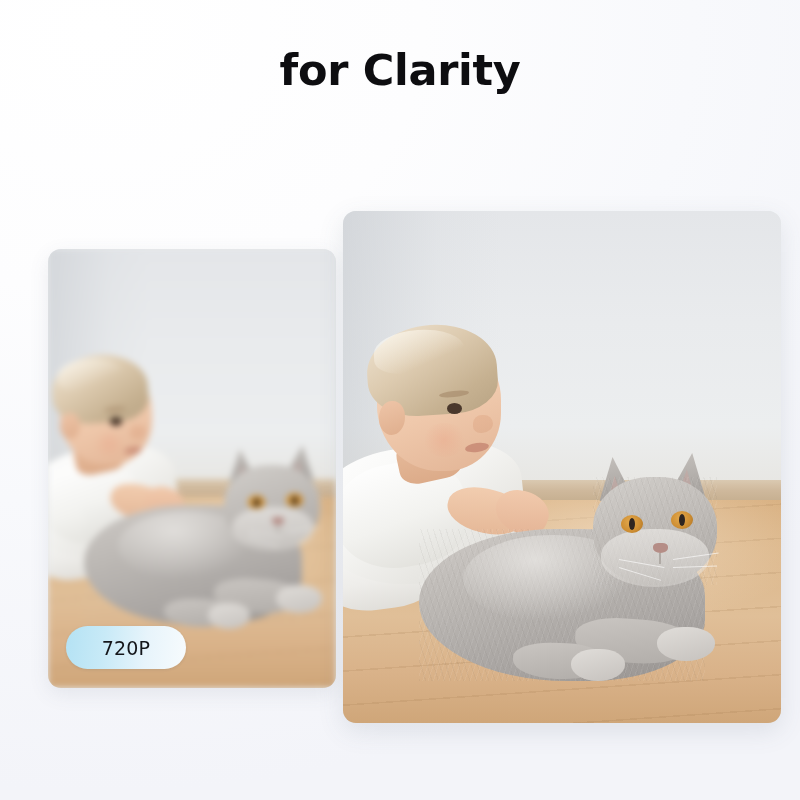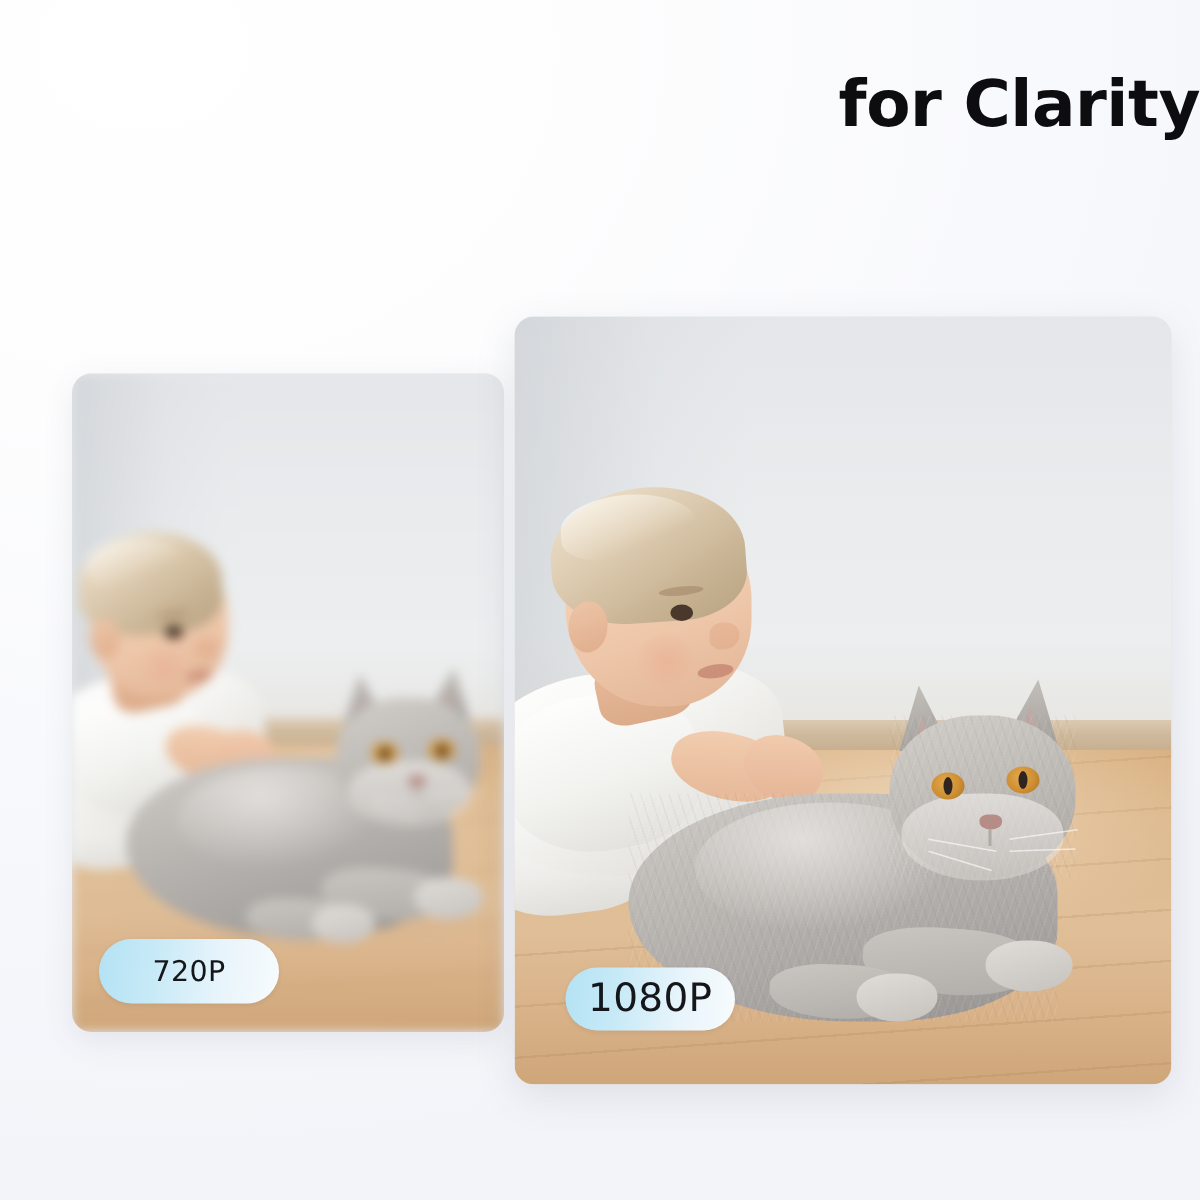--- a/index.html
+++ b/index.html
@@ -30,21 +30,21 @@
     top: 44px;
     width: 800px;
     text-align: center;
     color: #0d0d10;
     font-weight: bold;
     font-size: 43px;
     line-height: 52px;
     letter-spacing: -0.3px;
     font-family: "DejaVu Sans", sans-serif;
   }
-  .headline .l2 { display: block; text-align: right; }
+  .headline .l2 { display: block; }
 
   
   .card {
     position: absolute;
     overflow: hidden;
     border-radius: 13px;
     background: #e6e8ea;
   }
   .card-left {
     left: 48px;
@@ -440,18 +440,15 @@
         </div>
         <div class="cat-nose" style="left:310px; top:332px; width:15px; height:10px;"></div>
         <div class="cat-muzzle-line" style="left:316px; top:342px; width:2px; height:11px;"></div>
         <div class="cat-whisker" style="left:276px; top:348px; width:46px; transform:rotate(10deg);"></div>
         <div class="cat-whisker" style="left:276px; top:356px; width:44px; transform:rotate(17deg);"></div>
         <div class="cat-whisker" style="left:330px; top:348px; width:46px; transform:rotate(-8deg);"></div>
         <div class="cat-whisker" style="left:330px; top:356px; width:44px; transform:rotate(-2deg);"></div>
       </div>
     </div>
 
-    <div class="badge badge-1080">
-      <span>1080P</span>
-    </div>
   </div>
 
 </div>
 
 </body></html>

